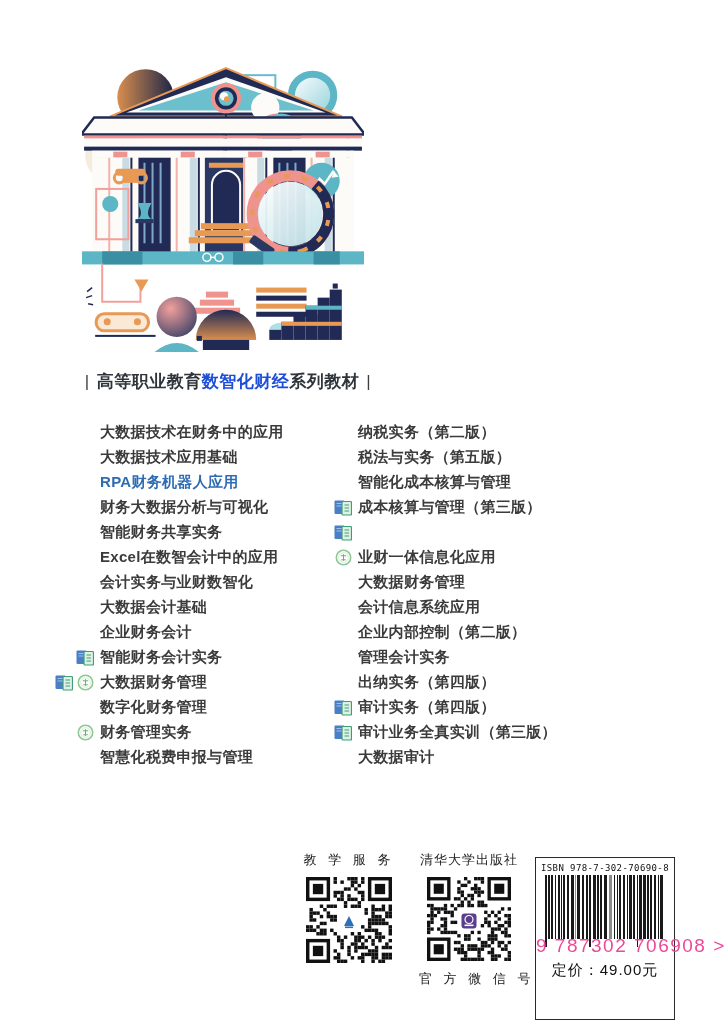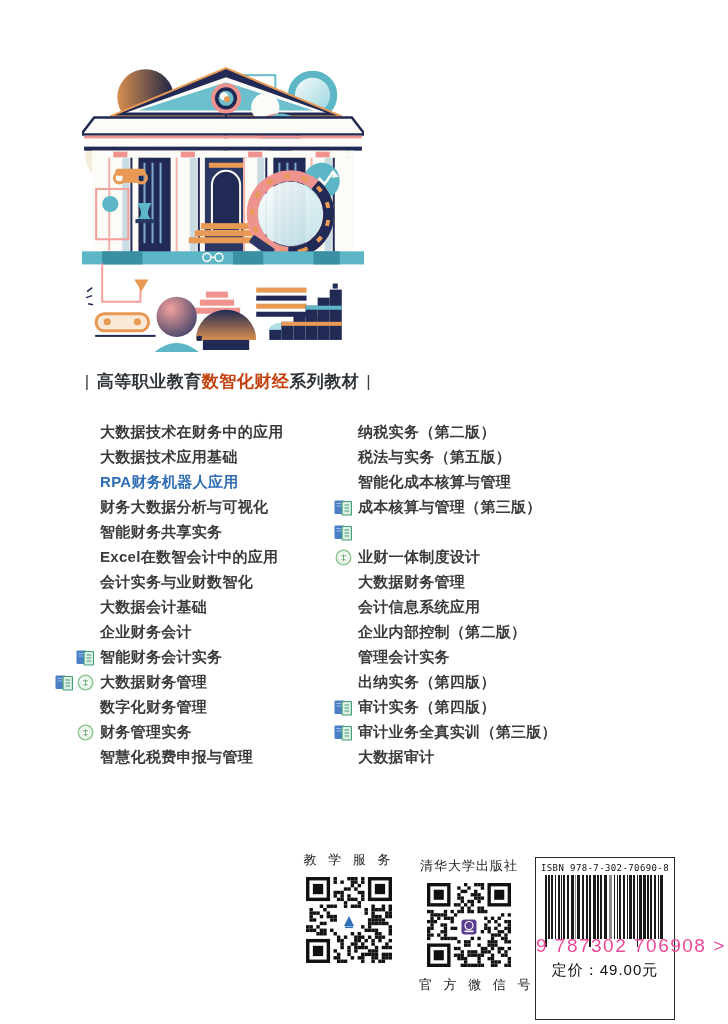--- a/index.html
+++ b/index.html
@@ -10,33 +10,33 @@
     font-family:"Liberation Sans","DejaVu Sans",sans-serif;
     color:#3b3b3b;
   }
   .illustration { position:absolute; left:82px; top:50px; width:282px; height:302px; }
   .series-banner {
     position:absolute; left:0; top:370px; width:456px; text-align:center;
     font-size:17px; font-weight:bold; color:#2f343b; letter-spacing:.5px;
     white-space:nowrap;
   }
   .series-banner .bar { font-weight:normal; color:#3a3f46; padding:0 7px; }
-  .series-banner .hl { color:#c2410c; }
+  .series-banner .hl { color:#1d4ed8; }
   .book-col { position:absolute;font-weight:bold; }
   .col-left  { left:40px;  top:420px; }
   .col-right { left:298px; top:420px; }
   .book-row { display:flex; align-items:center; height:25px; }
   .icon-gutter { width:54px; display:flex; justify-content:flex-end; align-items:center; gap:4px; margin-right:6px; flex:0 0 54px; }
   .book-title { font-size:15px; color:#3b3b3b; letter-spacing:.3px; white-space:nowrap; }
   .book-row.current .book-title { color:#2e6db4; }
   .qr-block { position:absolute; text-align:center; }
   .qr-1 { left:300px; top:851px; width:98px; }
   .qr-2 { left:419px; top:851px; width:100px; }
   .qr-label { font-size:13px; color:#222; letter-spacing:4px; white-space:nowrap; }
-  .qr-label.tight { letter-spacing:1px;margin-top:6px; }
+  .qr-label.tight { letter-spacing:1px; }
   .qr-wrap { position:relative; display:inline-block; margin-top:8px; }
   .qr-logo { position:absolute; left:50%; top:50%; transform:translate(-50%,-50%); background:#fff; padding:1px; line-height:0; }
   .qr-bottom { margin-top:5px; }
   .barcode-box {
     position:absolute; left:535px; top:857px; width:140px; height:163px;
     border:1px solid #2a2a2a; background:#fff; text-align:center;
   }
   .isbn-line { font-family:"DejaVu Sans Mono","Liberation Mono",monospace; font-size:9px; color:#111; margin-top:5px; letter-spacing:.4px; }
   .bars { display:block; margin:2px auto 0 auto; }
   .barcode-digits { font-size:19px; color:#ec4899; letter-spacing:1.5px; margin-top:-12px; background:transparent; white-space:nowrap; }
@@ -352,21 +352,21 @@
     <div class="book-row">
         <span class="icon-gutter">
           <span class="ico-badge">
             <svg width="17" height="17" style="display:block">
               <circle cx="8.5" cy="8.5" r="7.2" fill="#ffffff" stroke="#8fc794" stroke-width="1.6"></circle>
               <circle cx="8.5" cy="8.5" r="4.8" fill="none" stroke="#c8e4ca" stroke-width="0.8"></circle>
               <path d="M8.5 5.2 v6.6 M5.8 6.8 h5.4 M6.2 10.8 h4.6" stroke="#6fae74" stroke-width="1"></path>
             </svg>
           </span>
         </span>
-        <span class="book-title">业财一体制度设计</span>
+        <span class="book-title">业财一体信息化应用</span>
       </div>
     <div class="book-row">
         <span class="icon-gutter"></span>
         <span class="book-title">大数据财务管理</span>
       </div>
     <div class="book-row">
         <span class="icon-gutter"></span>
         <span class="book-title">会计信息系统应用</span>
       </div>
     <div class="book-row">

